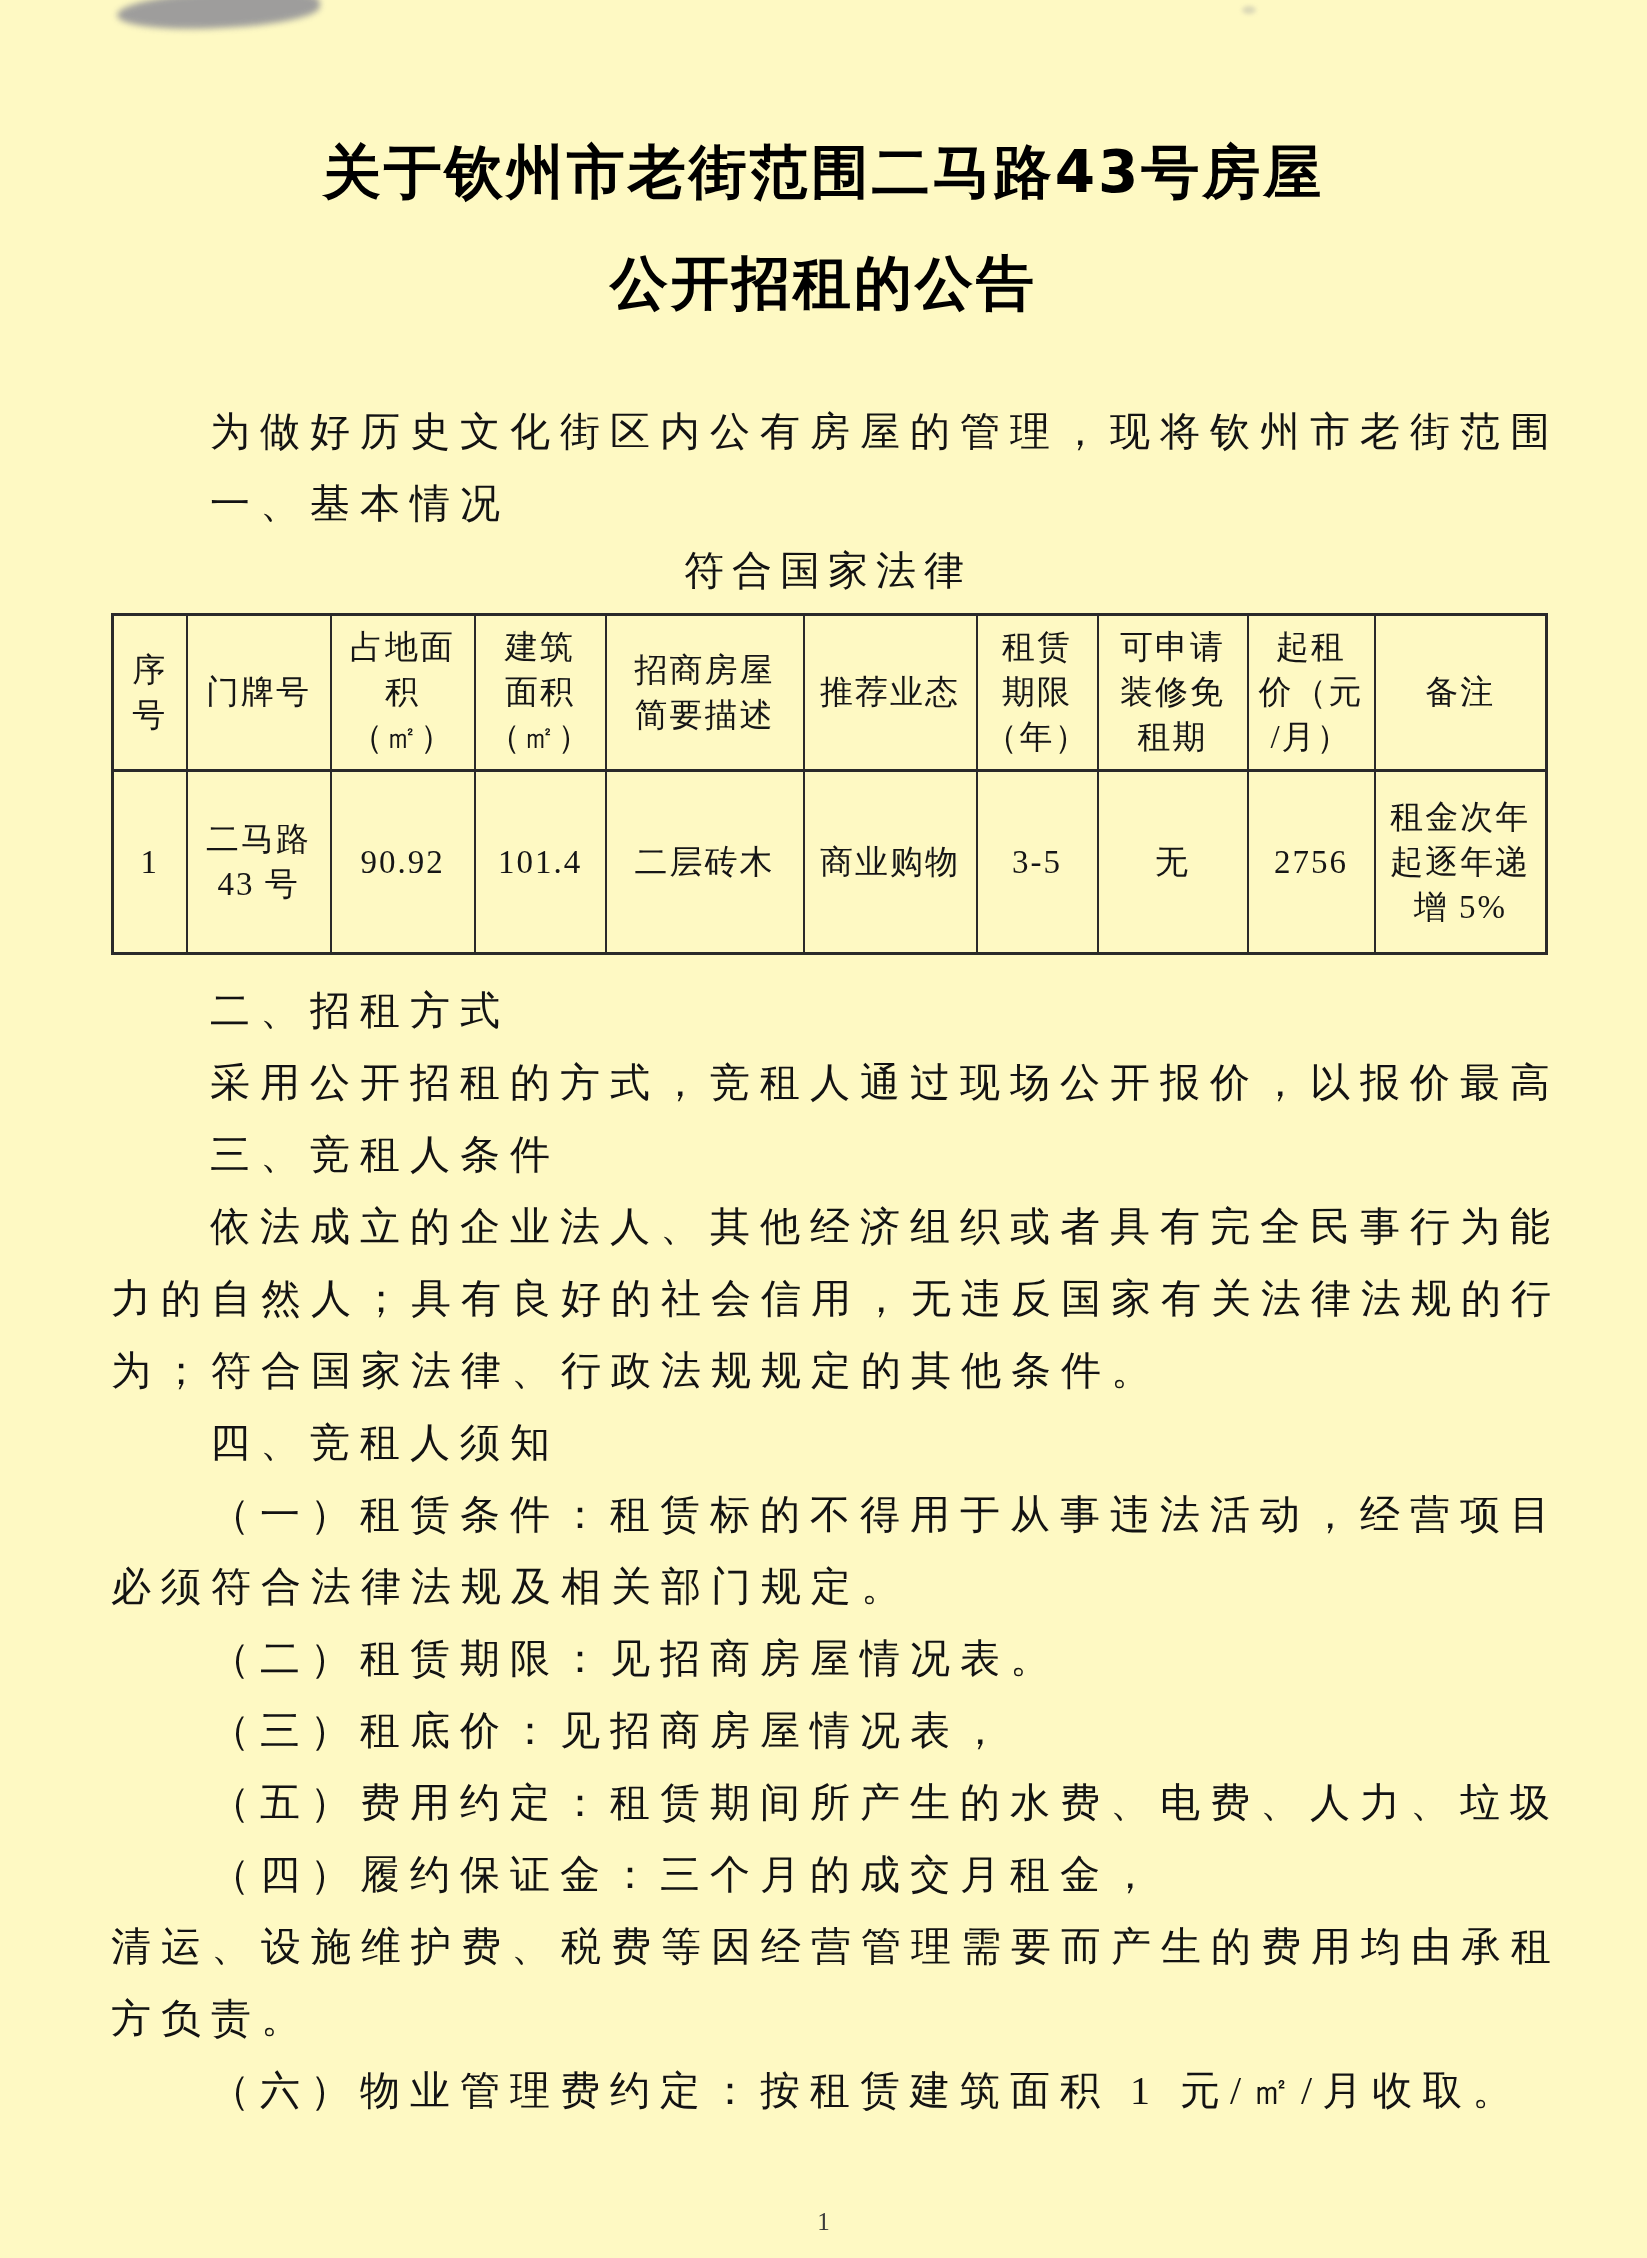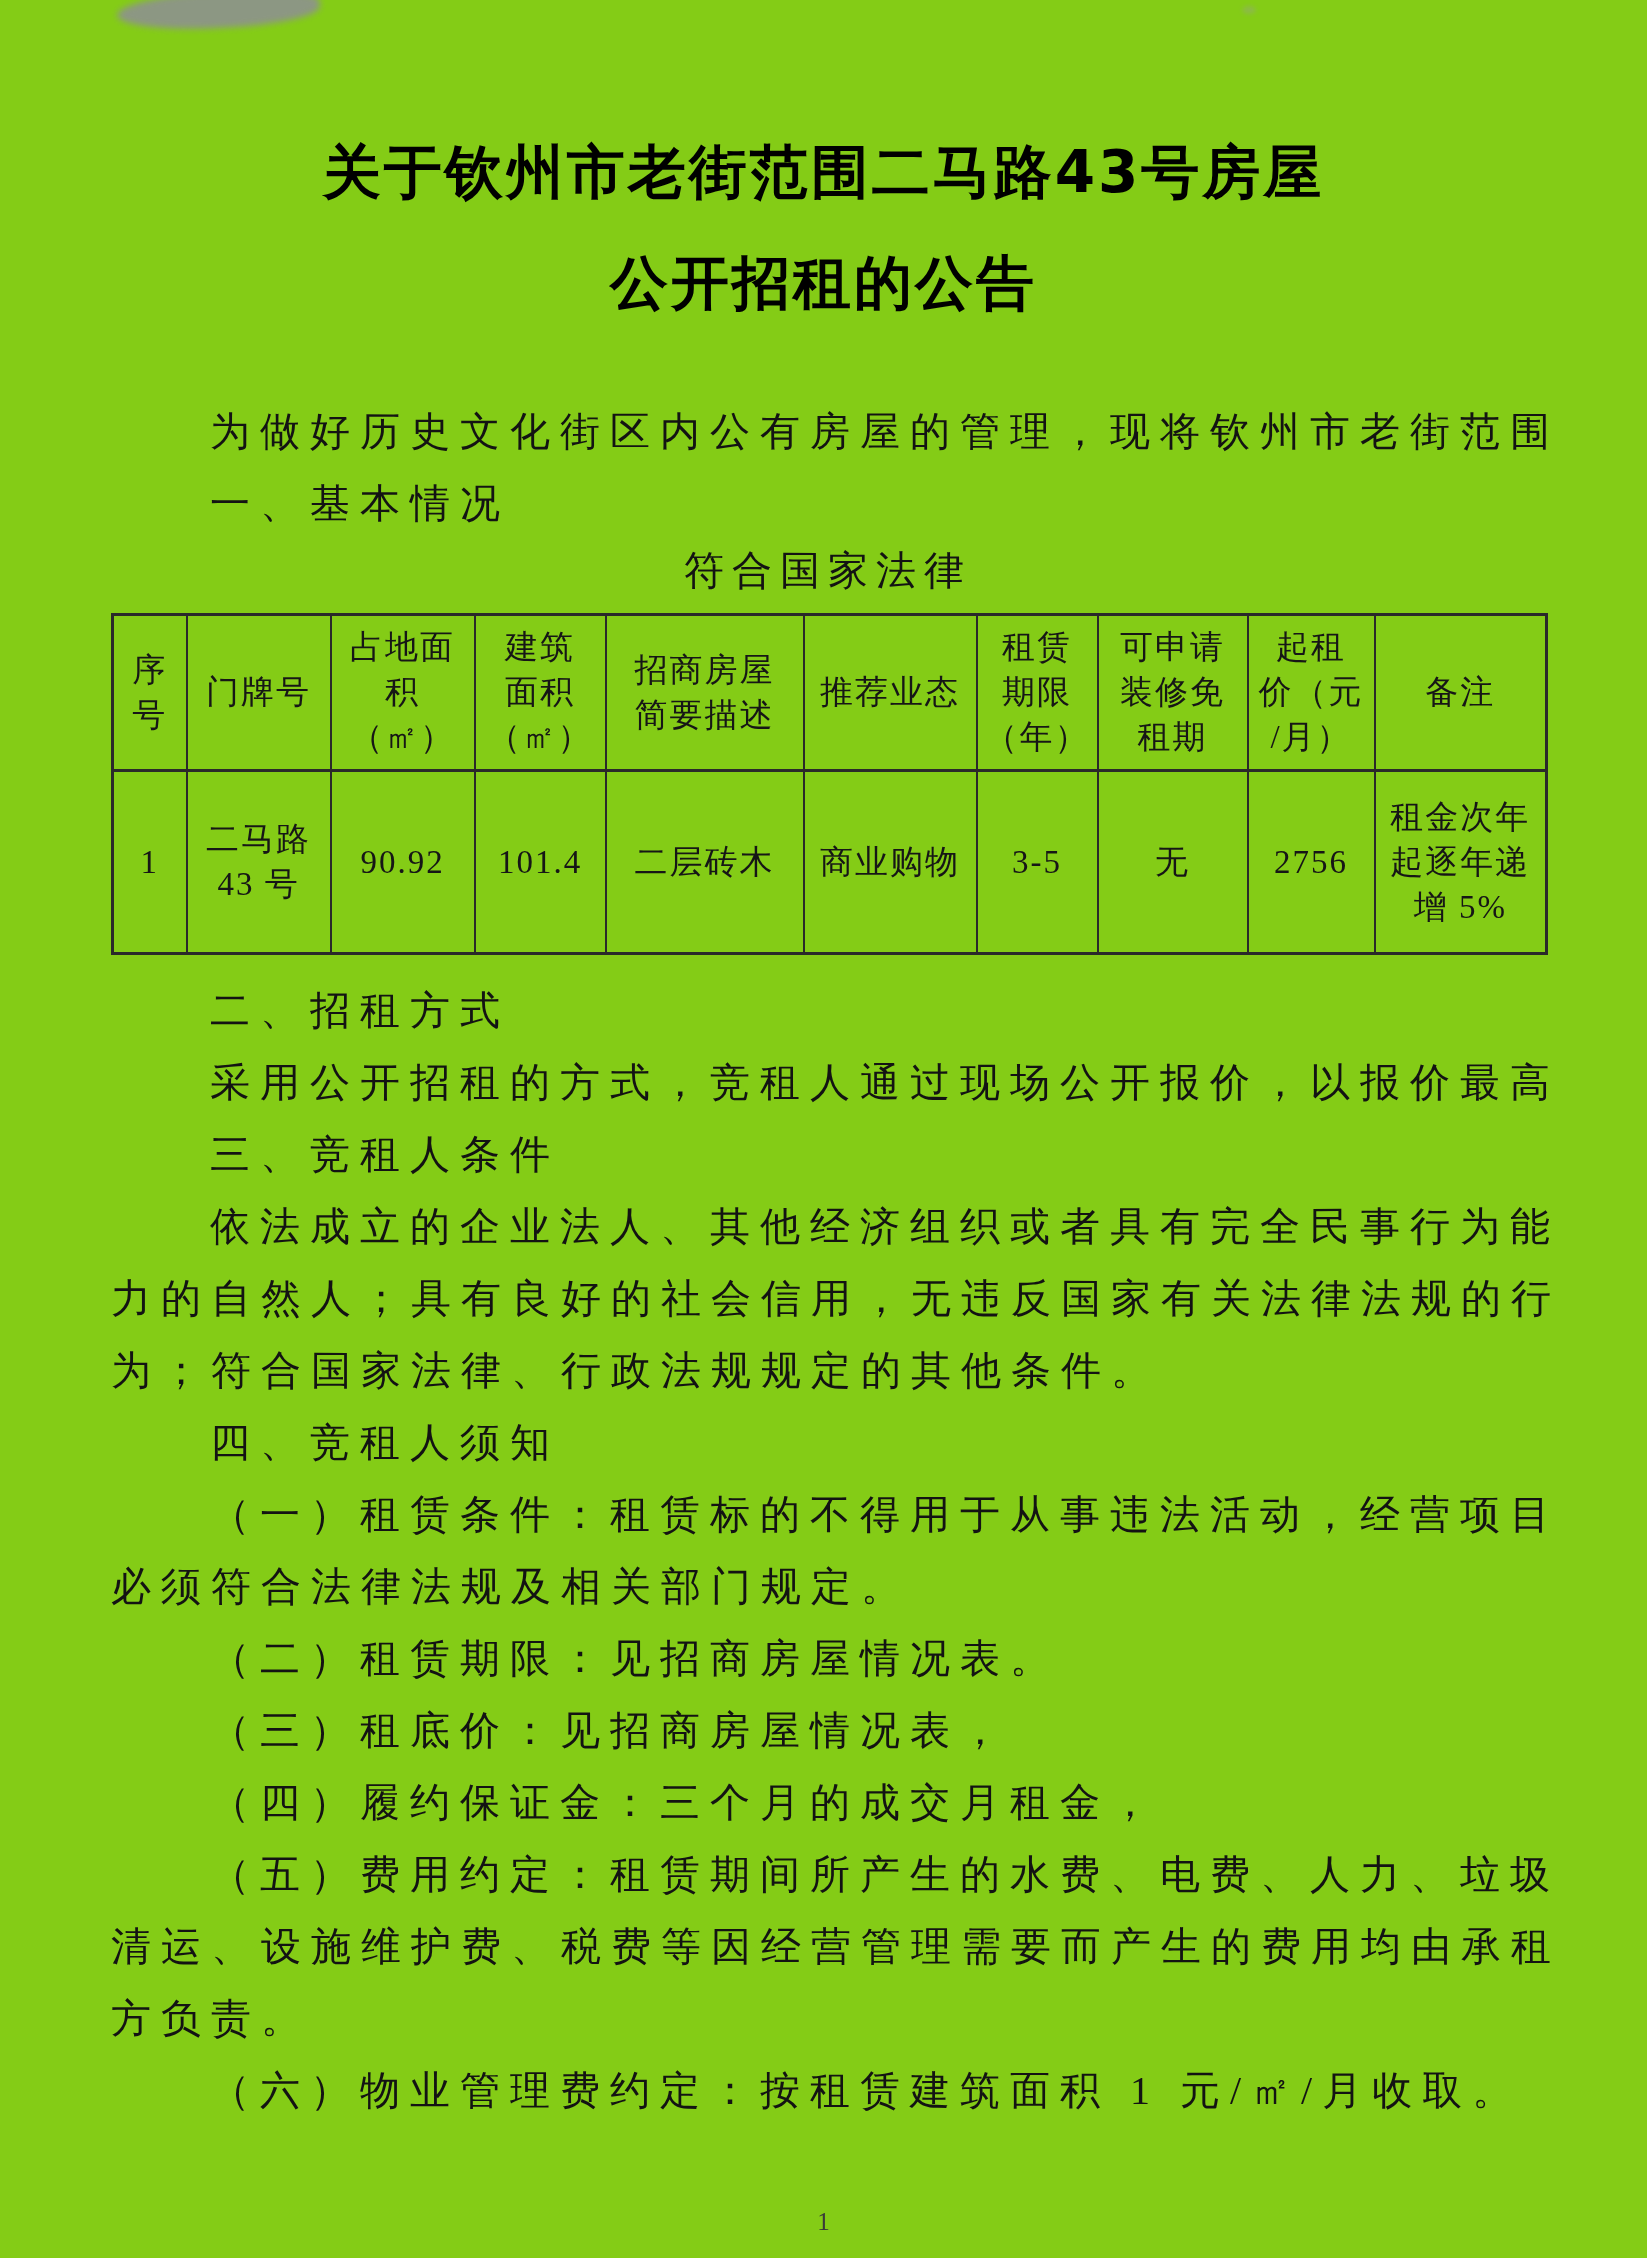--- a/index.html
+++ b/index.html
@@ -4,21 +4,21 @@
 <style>
   html, body { margin: 0; padding: 0; }
   body {
     width: 1647px; height: 2258px;
     background: #fdfdfd;
     position: relative;
     font-family: "Liberation Serif", "DejaVu Serif", serif;
     color: #131313;
     overflow: hidden;
   }
-  .page { position: absolute; inset: 0; background: #84cc16; }
+  .page { position: absolute; inset: 0; background: #fef9c3; }
 
   
   .smudge {
     position: absolute; left: 117px; top: -8px;
     width: 203px; height: 36px;
     background: #8e8e96;
     border-radius: 50% 40% 45% 50%;
     filter: blur(3px);
     opacity: 0.85;
     transform: rotate(-3deg);
@@ -170,22 +170,22 @@
     <div class="line indent">三、竞租人条件</div>
     <div class="line indent">依法成立的企业法人、其他经济组织或者具有完全民事行为能</div>
     <div class="line">力的自然人；具有良好的社会信用，无违反国家有关法律法规的行</div>
     <div class="line">为；符合国家法律、行政法规规定的其他条件。</div>
 
     <div class="line indent">四、竞租人须知</div>
     <div class="line indent">（一）租赁条件：租赁标的不得用于从事违法活动，经营项目</div>
     <div class="line">必须符合法律法规及相关部门规定。</div>
     <div class="line indent">（二）租赁期限：见招商房屋情况表。</div>
     <div class="line indent">（三）租底价：见招商房屋情况表，</div>
+    <div class="line indent">（五）费用约定：租赁期间所产生的水费、电费、人力、垃圾</div>
     <div class="line indent">（四）履约保证金：三个月的成交月租金，</div>
-    <div class="line indent">（五）费用约定：租赁期间所产生的水费、电费、人力、垃圾</div>
     <div class="line">清运、设施维护费、税费等因经营管理需要而产生的费用均由承租</div>
     <div class="line">方负责。</div>
     <div class="line indent">（六）物业管理费约定：按租赁建筑面积 1 元/㎡/月收取。</div>
 
   </div>
 
   <div class="page-number">1</div>
 
 </div>
 

